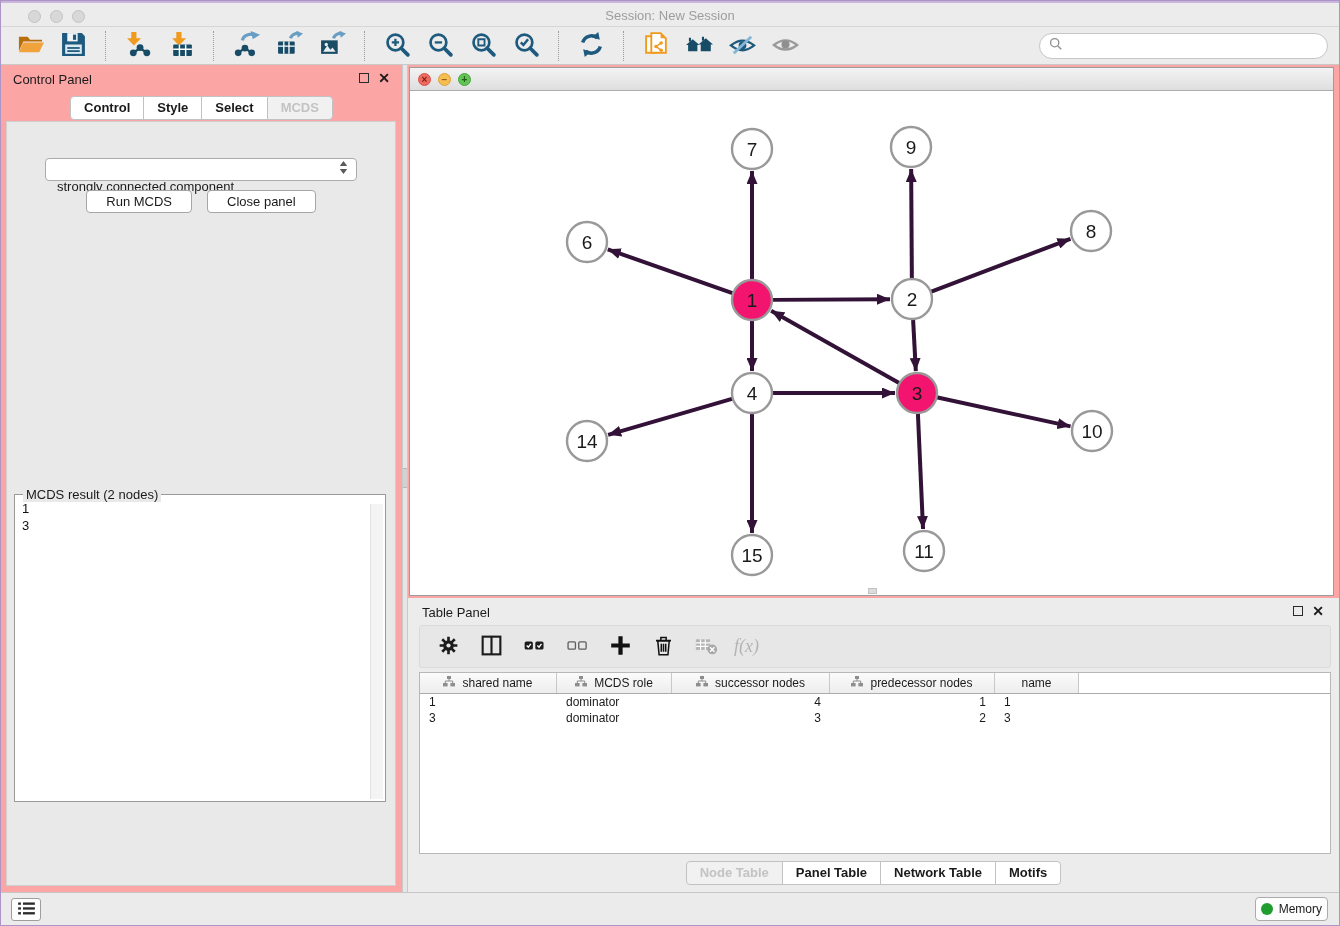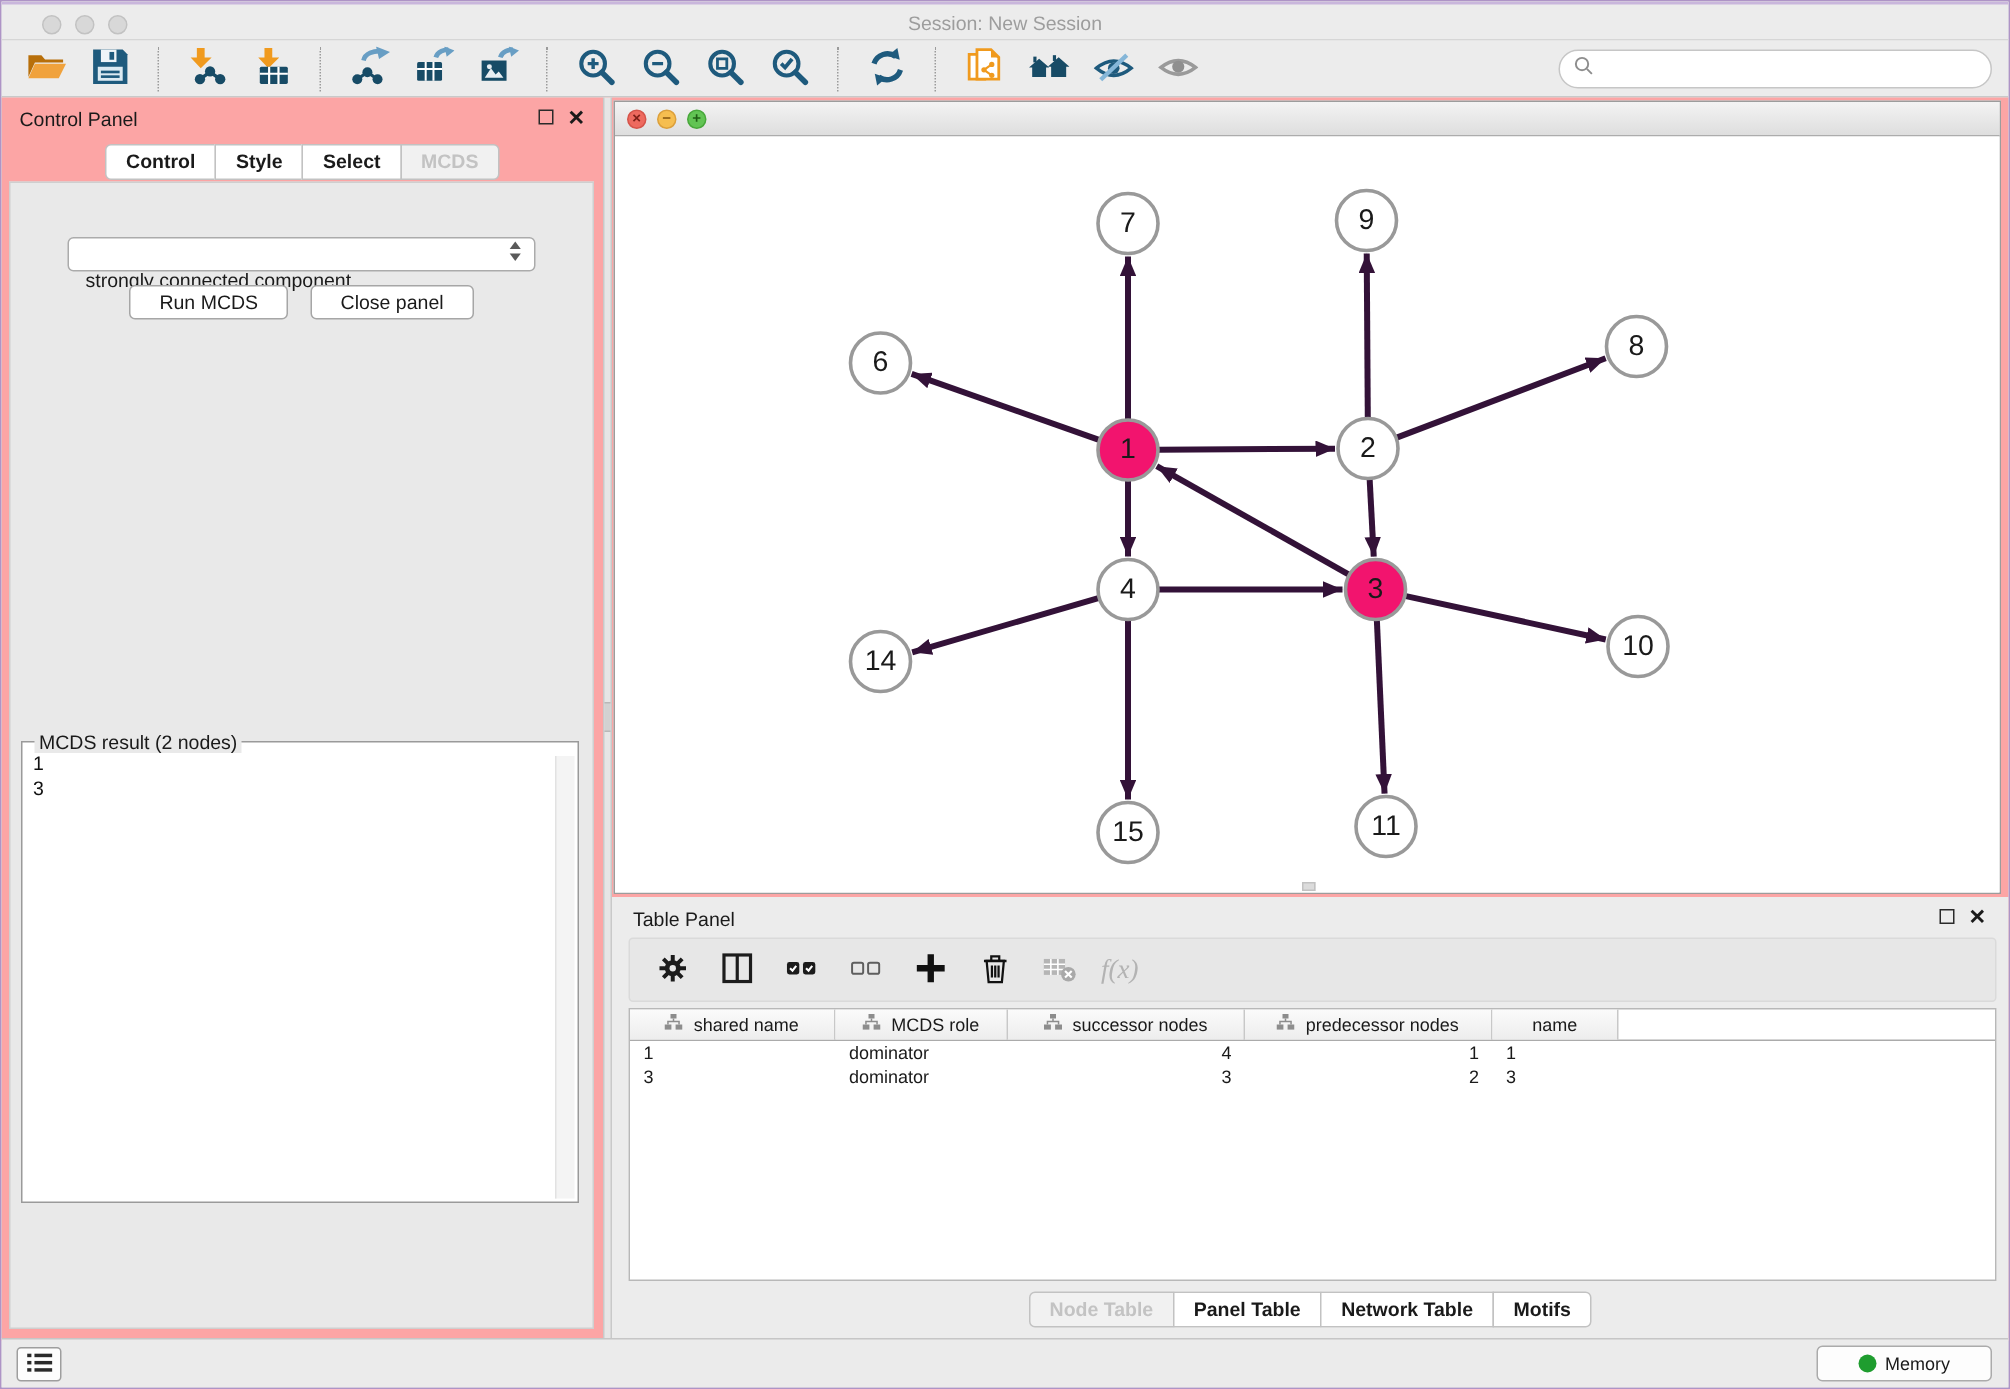--- a/index.html
+++ b/index.html
@@ -88,21 +88,21 @@
         background:linear-gradient(#FBFBFB,#EDEDED); border-right:1px solid #C8C8C8; }
   .tr { display:flex; height:16px; }
   .td { font-size:12px; color:#1A1A1A; padding:1px 9px 0; overflow:hidden; }
   .tp-tabs { position:absolute; left:0; right:0; bottom:9px; display:flex; justify-content:center; }
 
   
   .statusbar { position:absolute; left:0; bottom:0; width:100%; height:33px; background:#EBEBEB; border-top:1px solid #C6C6C6; }
   .list-btn { position:absolute; left:10px; top:5px; width:30px; height:23px; background:#FDFDFD; border:1px solid #9E9E9E;
               border-radius:3px; display:flex; align-items:center; justify-content:center; }
   .memory-btn { position:absolute; right:11px; top:4px; height:24px; background:#FDFDFD; border:1px solid #ABABAB;
-                border-radius:4px; display:flex; align-items:center; gap:6px; padding:0 27px; font-size:12px; color:#1A1A1A; }
+                border-radius:4px; display:flex; align-items:center; gap:6px; padding:0 5px; font-size:12px; color:#1A1A1A; }
   .mem-dot { width:12px; height:12px; border-radius:50%; background:#1F9D2F; }
 </style>
 </head>
 <body>
 
 <div class="app">
 
   <div class="titlebar">
     <div class="traffic-inactive">
       <span></span>

